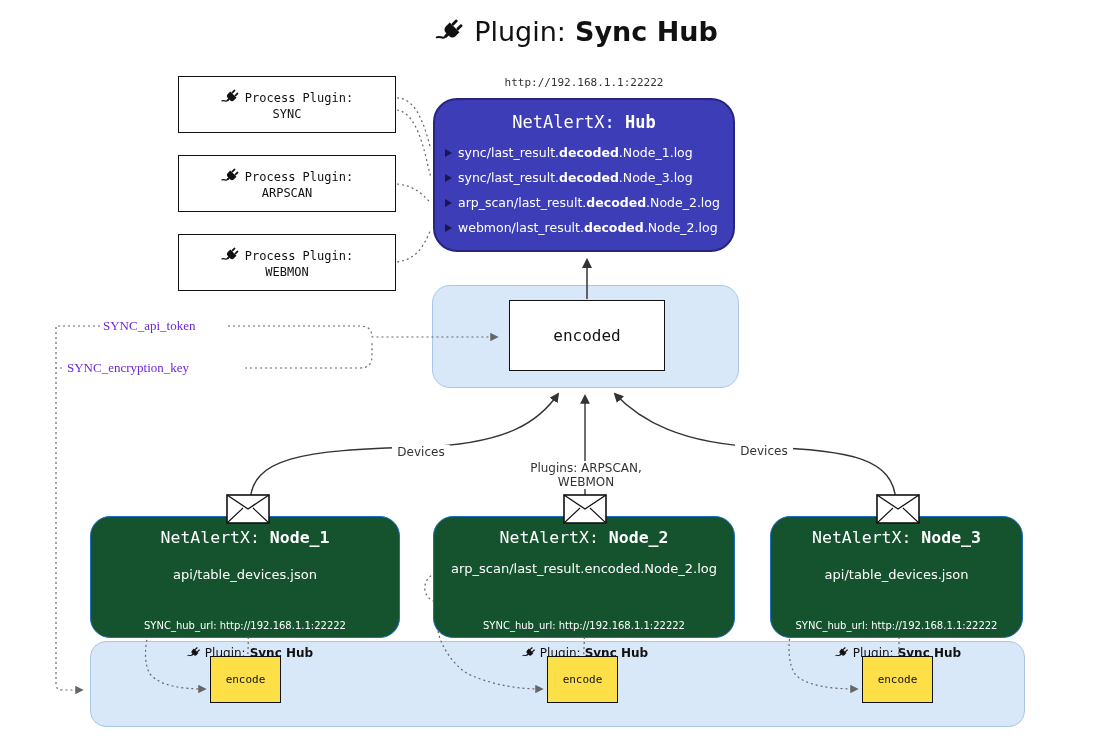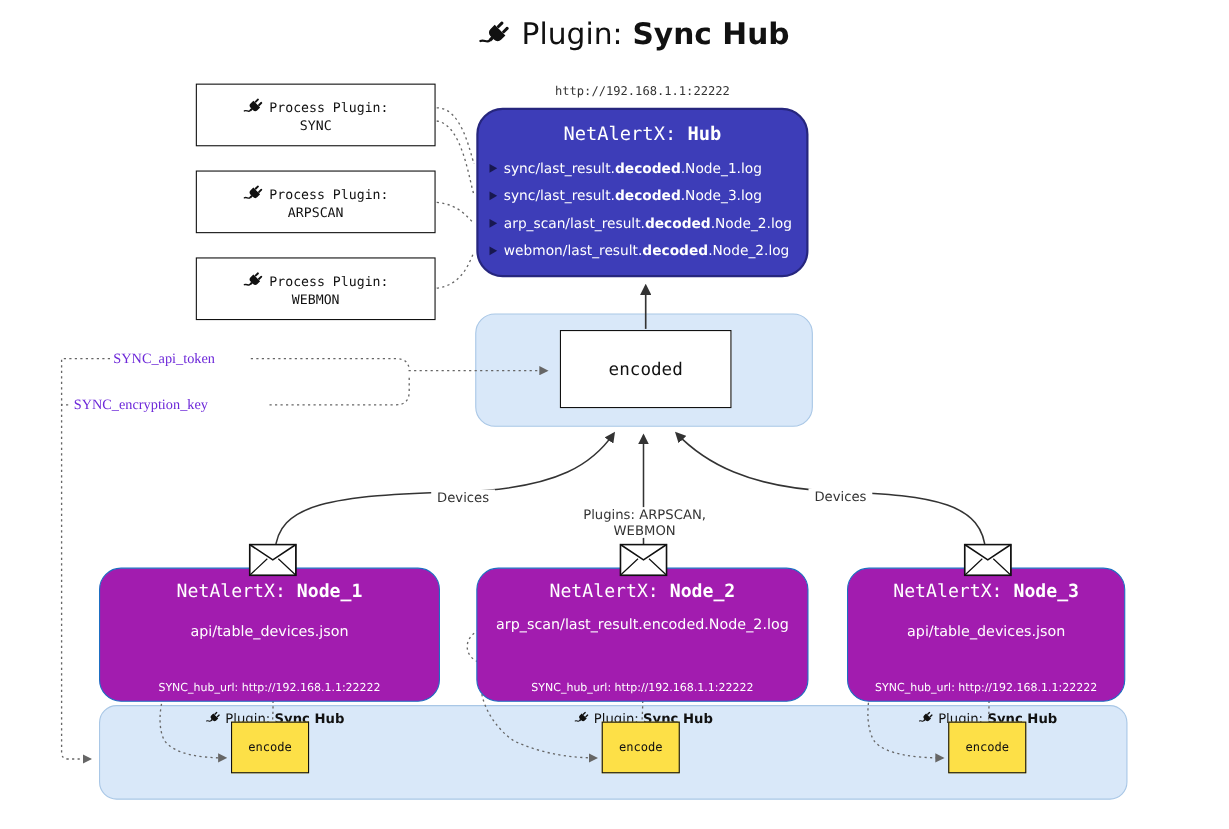--- a/index.html
+++ b/index.html
@@ -31,21 +31,21 @@
   .decode-box{position:absolute;left:509px;top:300px;width:156px;height:71px;background:#fff;
               border:1.6px solid #111;box-sizing:border-box;display:flex;align-items:center;
               justify-content:center;font-size:16px;z-index:3;}
   
   .key-label{position:absolute;font-size:13px;color:#6d28d9;z-index:3;background:#fff;padding:0 3px;font-family:Liberation Serif, serif;}
   
   .edge-label{position:absolute;text-align:center;font-size:12px;color:#333;background:#fff;z-index:3;}
   
   .envelope{position:absolute;z-index:4;line-height:0;}
   
-  .node-box{position:absolute;top:516px;height:122px;background:#a21caf;border:1.5px solid #1d6fc2;
+  .node-box{position:absolute;top:516px;height:122px;background:#14532d;border:1.5px solid #1d6fc2;
             border-radius:20px;box-sizing:border-box;color:#fff;z-index:3;}
   .node-title{margin-top:11px;text-align:center;font-size:16.5px;}
   .node-files{text-align:center;font-size:13px;}
   .node-url{position:absolute;bottom:6px;left:0;width:100%;text-align:center;font-size:10px;}
   
   .plugin-label{position:absolute;top:646px;width:130px;display:flex;align-items:center;
                 justify-content:center;gap:4px;font-size:12px;z-index:3;}
   .plugin-label b{font-weight:700;}
   .encode-box{position:absolute;top:656px;width:71px;height:47px;background:#fde047;border:1.4px solid #111;
               box-sizing:border-box;display:flex;align-items:center;justify-content:center;

